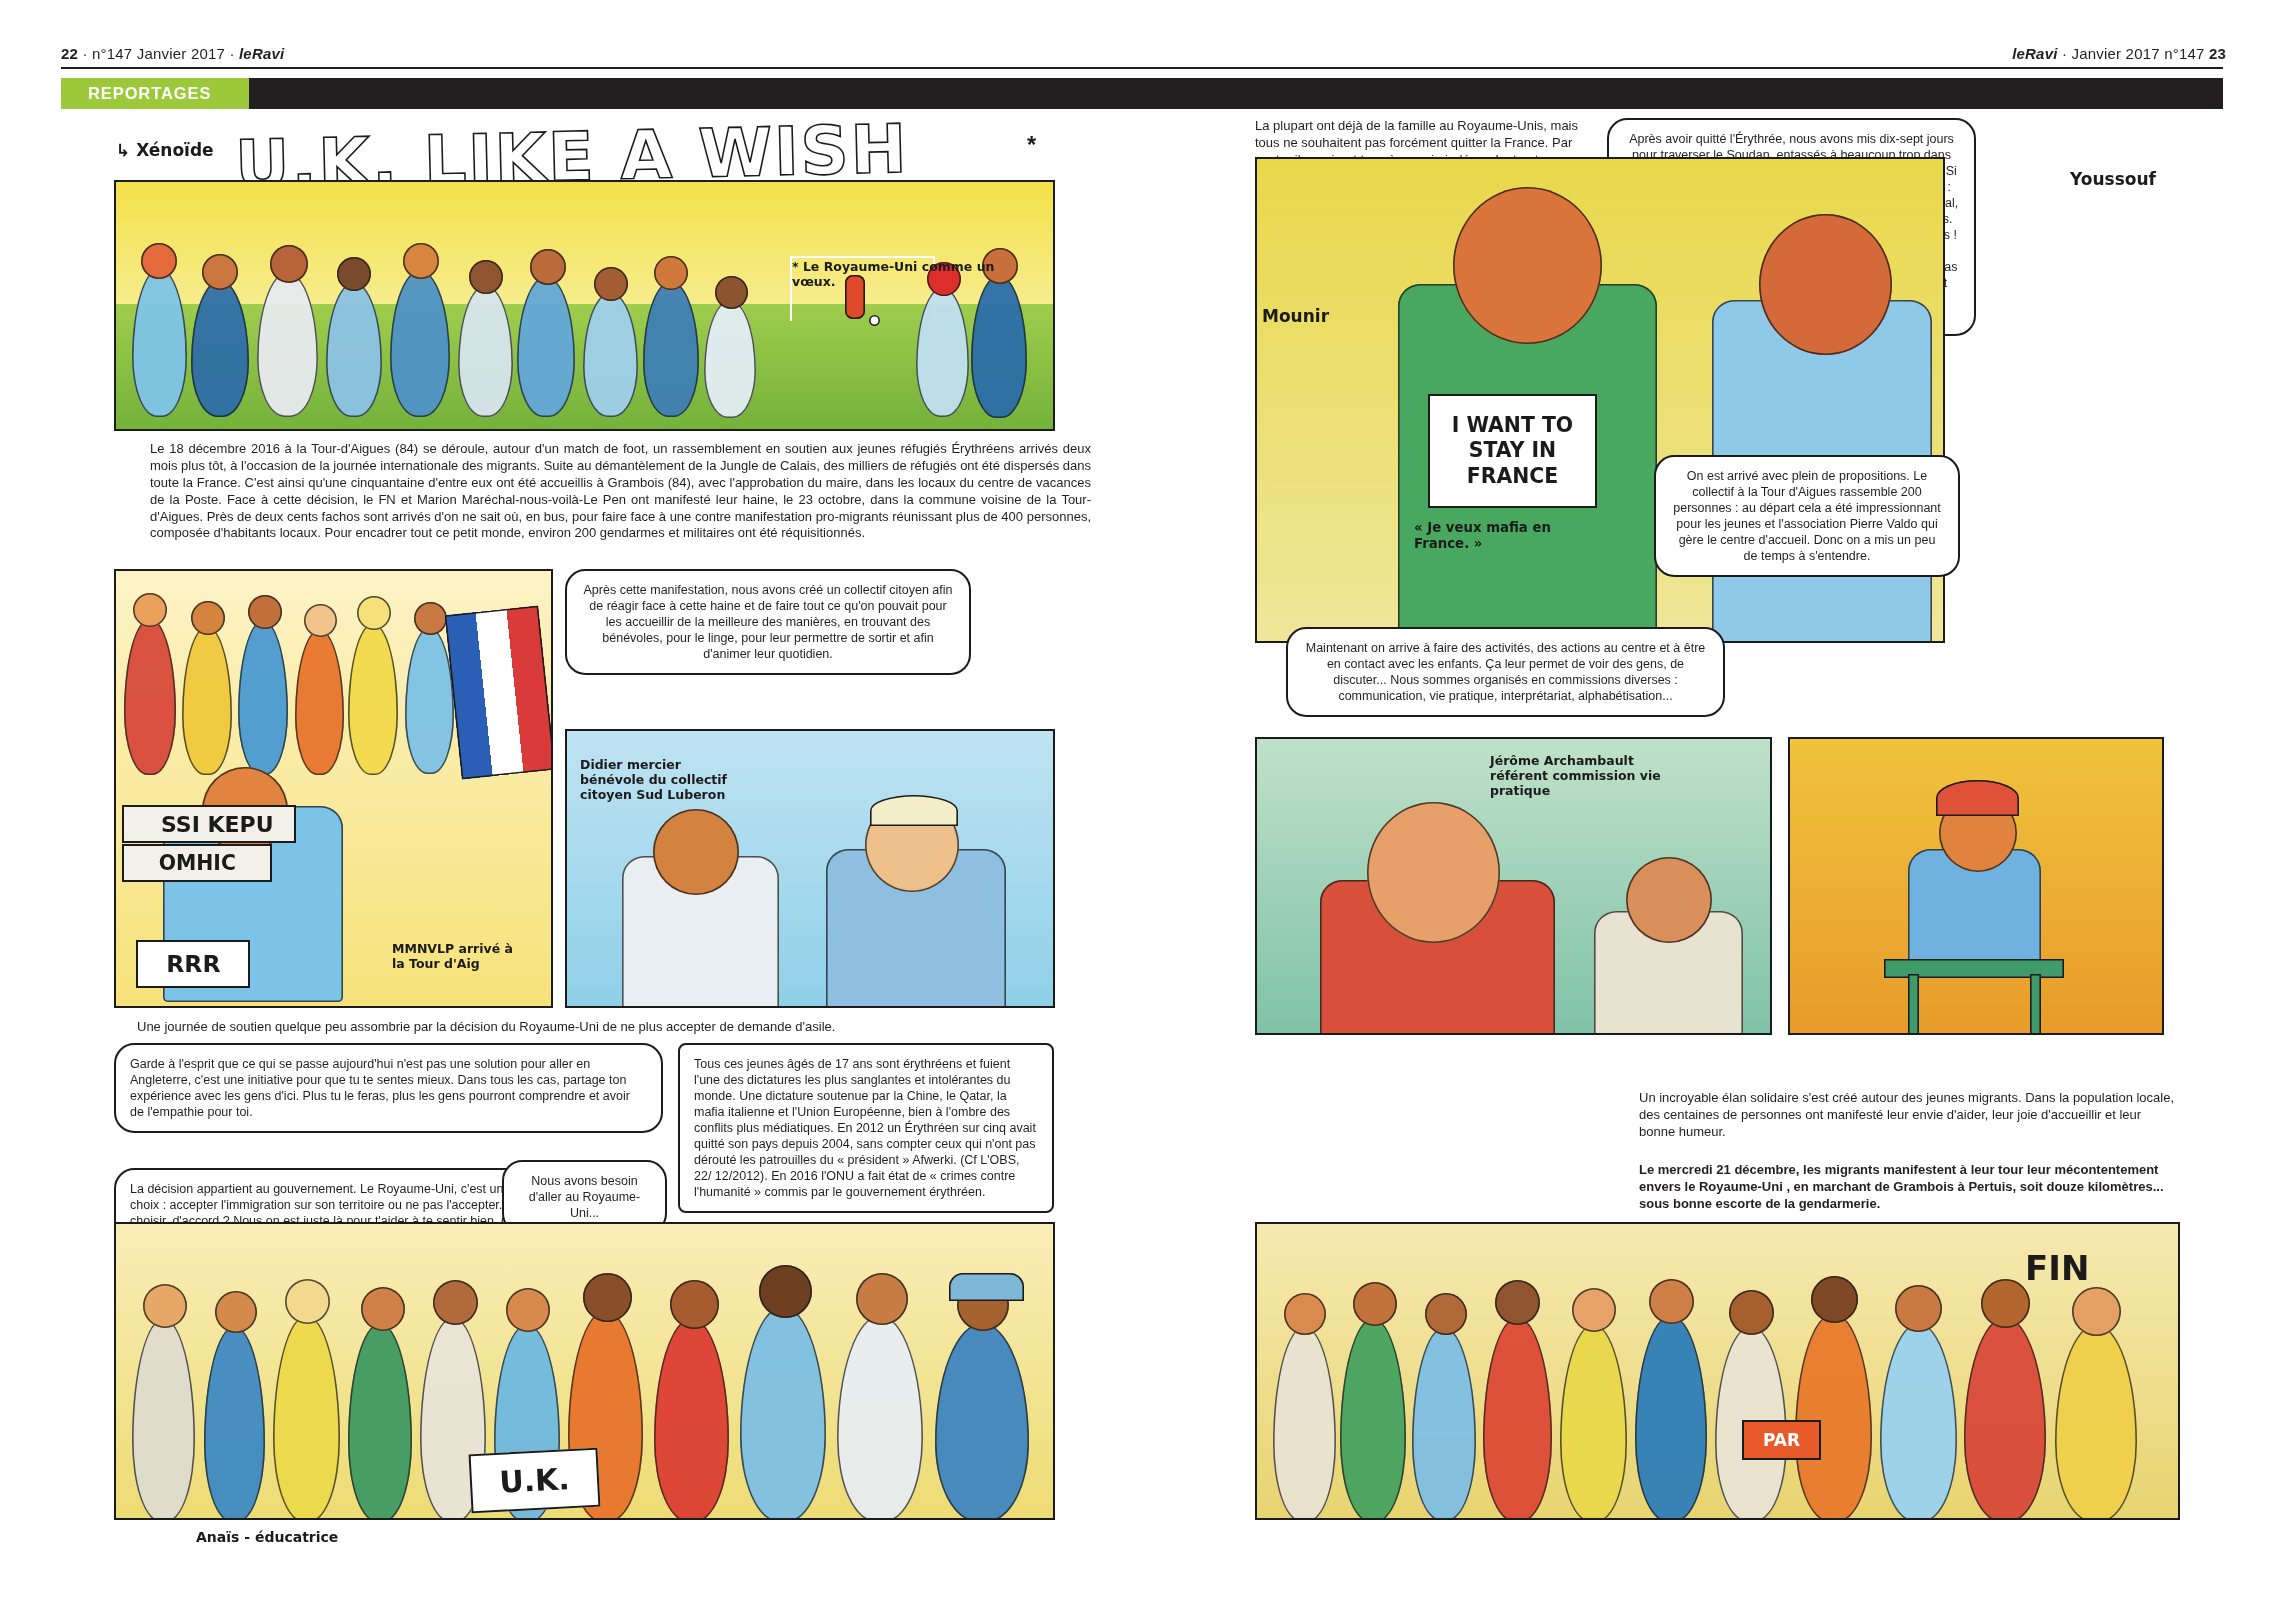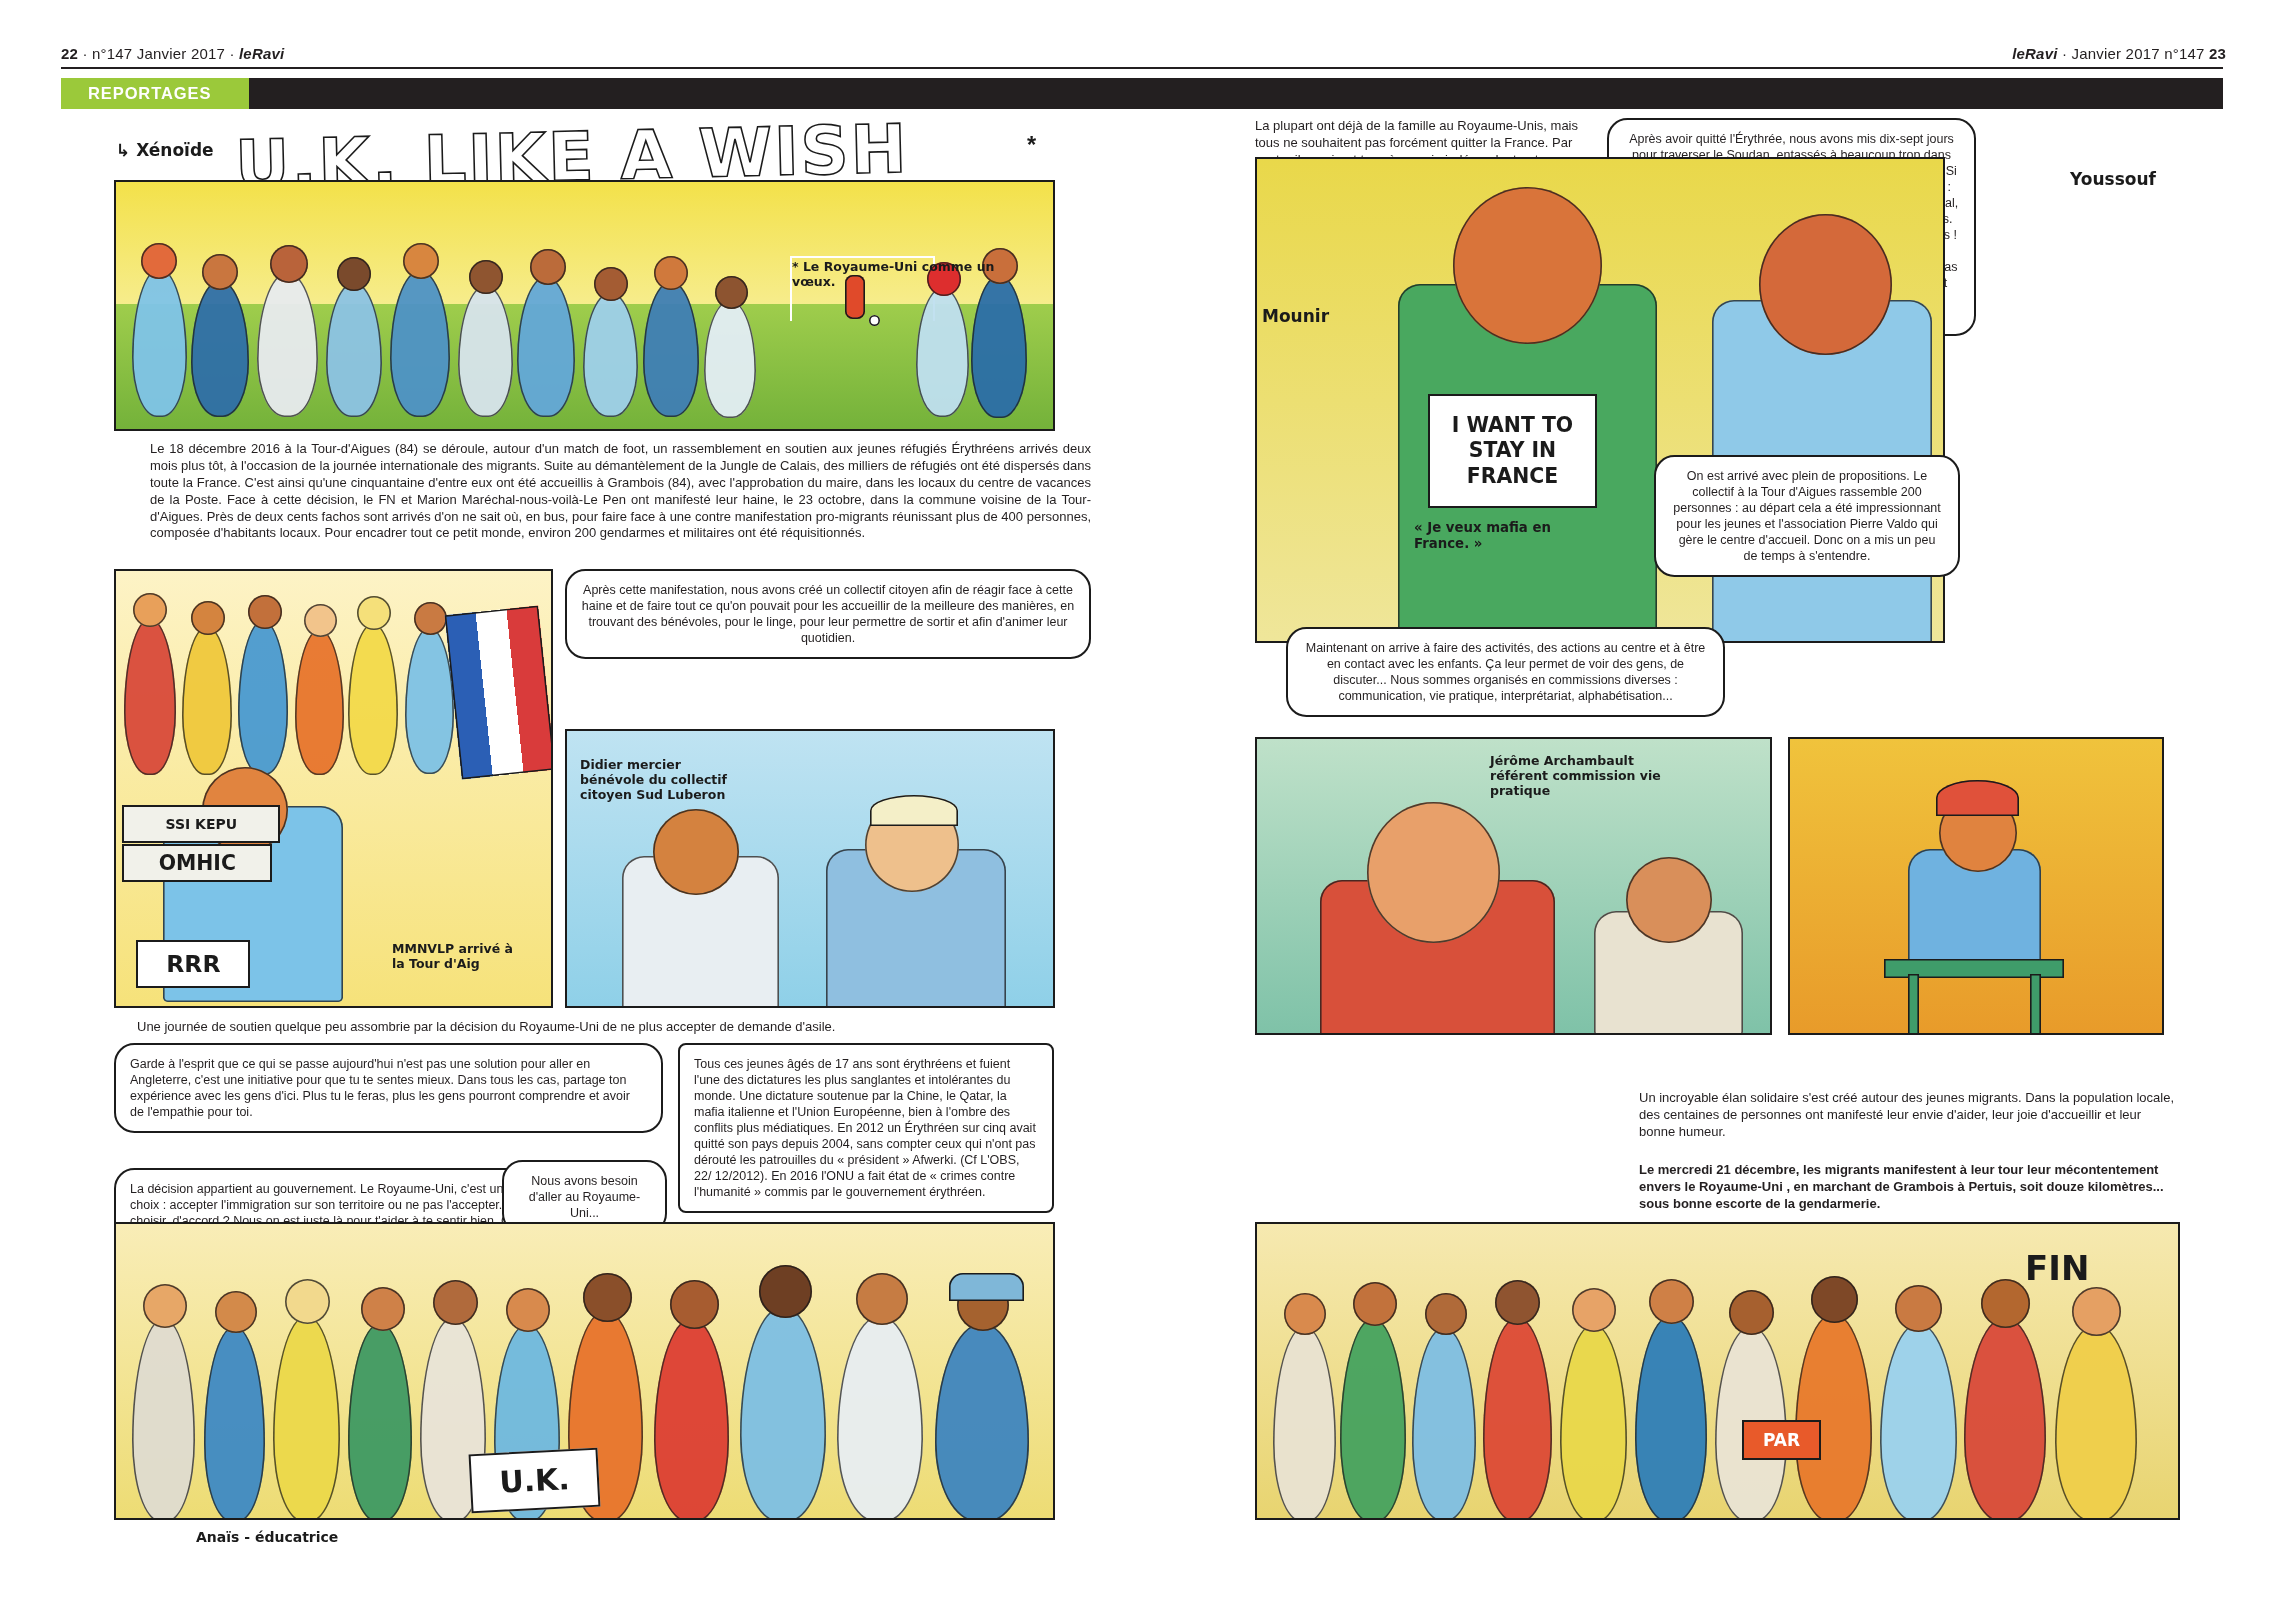--- a/index.html
+++ b/index.html
@@ -135,26 +135,26 @@
     <div class="blob stroke" style="left:179px;top:58px;width:49px;height:146px;background:#e8752d;"></div>
     <div class="head stroke" style="left:188px;top:33px;width:33px;height:33px;background:#f2c48b;"></div>
     <div class="blob stroke" style="left:232px;top:52px;width:50px;height:152px;background:#f3da4a;"></div>
     <div class="head stroke" style="left:241px;top:25px;width:34px;height:34px;background:#f5e07a;"></div>
     <div class="blob stroke" style="left:289px;top:56px;width:49px;height:147px;background:#7ec2e6;"></div>
     <div class="head stroke" style="left:298px;top:31px;width:33px;height:33px;background:#c97a42;"></div>
     <div style="position:absolute;left:337px;top:39px;width:94px;height:165px;background:linear-gradient(90deg,#2b5fb5 0 33%,#ffffff 33% 66%,#d93b3b 66% 100%);box-shadow:inset 0 0 0 1.6px #1b1b1b;transform:rotate(-6deg);"></div>
 
     <div class="body stroke" style="left:47px;top:235px;width:180px;height:196px;background:#7cc3e8;"></div>
     <div class="head stroke" style="left:86px;top:196px;width:86px;height:86px;background:#e1843f;"></div>
-    <div class="sign" style="left:6.3px;top:234px;width:154px;height:34px;font-size:14px;background:#f1f1ea;">SSI KEPU</div>
+    <div class="sign" style="left:6.3px;top:234px;width:154px;height:34px;font-size:22px;background:#f1f1ea;padding-left:16px;">SSI KEPU</div>
     <div class="sign" style="left:6.3px;top:273px;width:146px;height:34px;font-size:20.4px;background:#f1f1ea;">OMHIC</div>
     <div class="sign" style="left:20.4px;top:369px;width:110px;height:44px;font-size:23.5px;">RRR</div>
   </div>
 
-  <div class="balloon" style="left:565px;top:569px;width:526px;">Après cette manifestation, nous avons créé un collectif citoyen afin de réagir face à cette haine et de faire tout ce qu'on pouvait pour les accueillir de la meilleure des manières, en trouvant des bénévoles, pour le linge, pour leur permettre de sortir et afin d'animer leur quotidien.</div>
+  <div class="balloon" style="left:565px;top:569px;width:406px;">Après cette manifestation, nous avons créé un collectif citoyen afin de réagir face à cette haine et de faire tout ce qu'on pouvait pour les accueillir de la meilleure des manières, en trouvant des bénévoles, pour le linge, pour leur permettre de sortir et afin d'animer leur quotidien.</div>
 
   <div class="panel blue-bg" style="left:565px;top:729px;width:490px;height:279px;">
     <div class="body stroke" style="left:55px;top:125px;width:157px;height:157px;background:#e8eef2;"></div>
     <div class="head stroke" style="left:86px;top:78px;width:86px;height:86px;background:#d4823f;"></div>
     <div class="body stroke" style="left:259px;top:118px;width:180px;height:165px;background:#8fbfe0;"></div>
     <div class="head stroke" style="left:298px;top:67px;width:94px;height:94px;background:#eec08c;"></div>
     <div style="position:absolute;left:303px;top:64px;width:88px;height:31px;background:#f4efc8;border-radius:50% 50% 0 0;box-shadow:inset 0 0 0 1.6px #1b1b1b;"></div>
   </div>
   <div class="annot" style="left:580px;top:757px;width:149px;">Didier mercier bénévole du collectif citoyen Sud Luberon</div>
   <div class="annot" style="left:392px;top:941px;width:125px;">MMNVLP arrivé à la Tour d'Aig</div>

